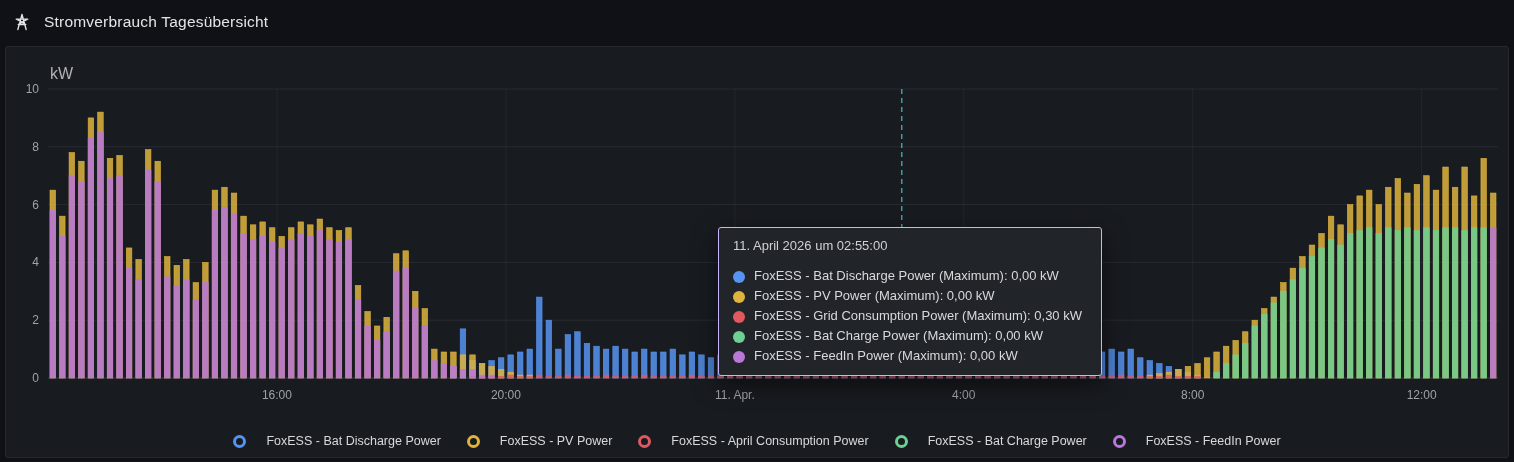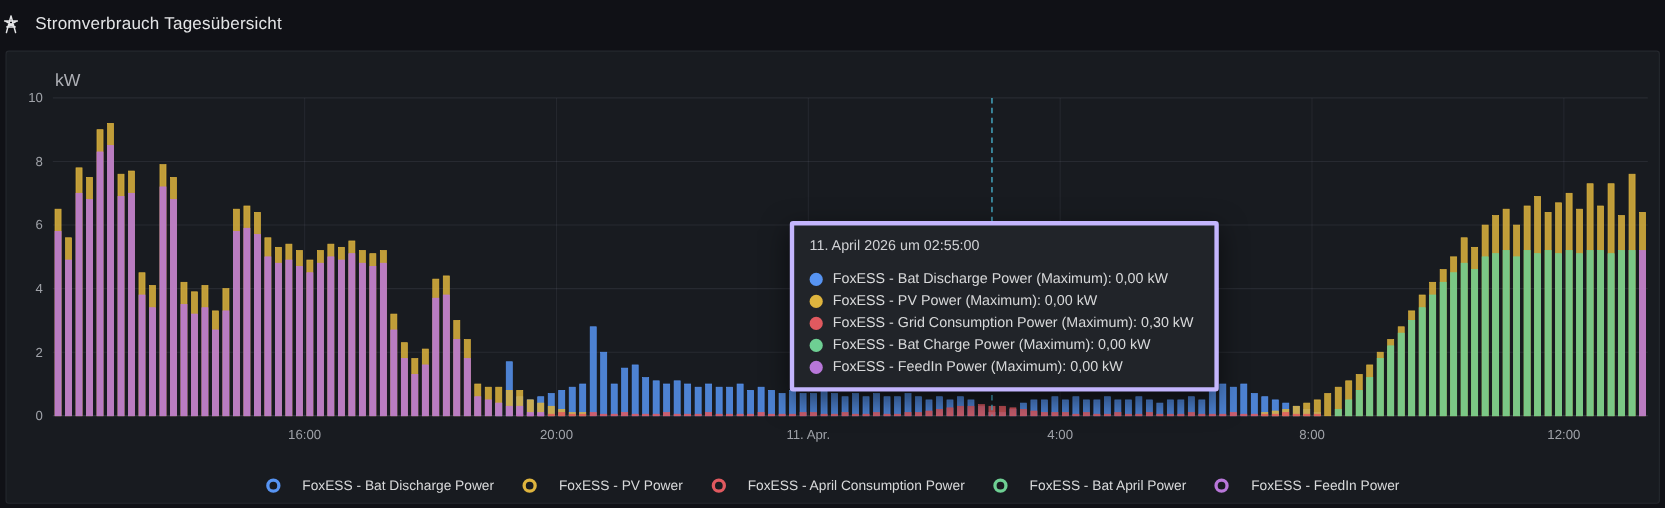--- a/index.html
+++ b/index.html
@@ -1,24 +1,24 @@
 <!DOCTYPE html>
 <html><head>
 <meta charset="utf-8">
 <style>
   html,body{margin:0;padding:0;width:1514px;height:462px;background:#101116;overflow:hidden;
     font-family:"Liberation Sans","DejaVu Sans",sans-serif;}
-  .header{height:44px;display:flex;align-items:center;gap:12px;color:#e3e4e6;}
+  .header{height:44px;display:flex;align-items:center;gap:12px;padding-left:12px;color:#e3e4e6;}
   .header-title{font-size:15.5px;font-weight:500;letter-spacing:.2px;}
   .panel{position:absolute;left:5px;right:5px;top:46px;bottom:4px;background:#181b20;
     border:1px solid #25282e;border-radius:3px;}
   .unit-label{position:absolute;left:44px;top:18px;font-size:16px;color:#aeb0b6;z-index:2;text-align:center;}
   svg.chart{position:absolute;left:0;top:0;cursor:crosshair;}
   svg text{font-family:"Liberation Sans","DejaVu Sans",sans-serif;}
-  .tooltip{position:absolute;left:712px;top:154px;width:354px;background:#212429;border:4px solid #c4b5fd;
+  .tooltip{position:absolute;left:712px;top:180px;width:354px;background:#212429;border:1px solid #c4b5fd;
     border-radius:3px;box-shadow:0 8px 24px rgba(1,1,2,.55);padding:10px 14px 12px;color:#d8d9da;z-index:5;}
   .tooltip-title{font-size:13px;color:#d0d1d4;margin-bottom:10px;}
   .tooltip-row{display:flex;align-items:flex-end;gap:9px;font-size:13px;height:20px;}
   .tooltip-dot{width:12px;height:12px;border-radius:50%;flex:0 0 12px;}
   .legend{position:absolute;left:0;right:0;bottom:9px;display:flex;justify-content:center;gap:26px;z-index:3;}
   .legend-item{display:flex;align-items:flex-end;gap:20px;color:#d8d9da;font-size:12.5px;cursor:pointer;white-space:nowrap;}
   .legend-dot{width:7px;height:7px;border-radius:50%;border:3.5px solid;background:transparent;}
 </style>
 </head>
 <body>
@@ -428,20 +428,20 @@
       <div class="legend-item">
         <span class="legend-dot" style="border-color: rgb(222, 180, 62);"></span>
         <span>FoxESS - PV Power</span>
       </div>
       <div class="legend-item">
         <span class="legend-dot" style="border-color: rgb(224, 89, 95);"></span>
         <span>FoxESS - April Consumption Power</span>
       </div>
       <div class="legend-item">
         <span class="legend-dot" style="border-color: rgb(110, 207, 147);"></span>
-        <span>FoxESS - Bat April Power</span>
+        <span>FoxESS - Bat Charge Power</span>
       </div>
       <div class="legend-item">
         <span class="legend-dot" style="border-color: rgb(184, 119, 217);"></span>
         <span>FoxESS - FeedIn Power</span>
       </div>
     </div>
 </div>
 
 </body></html>

